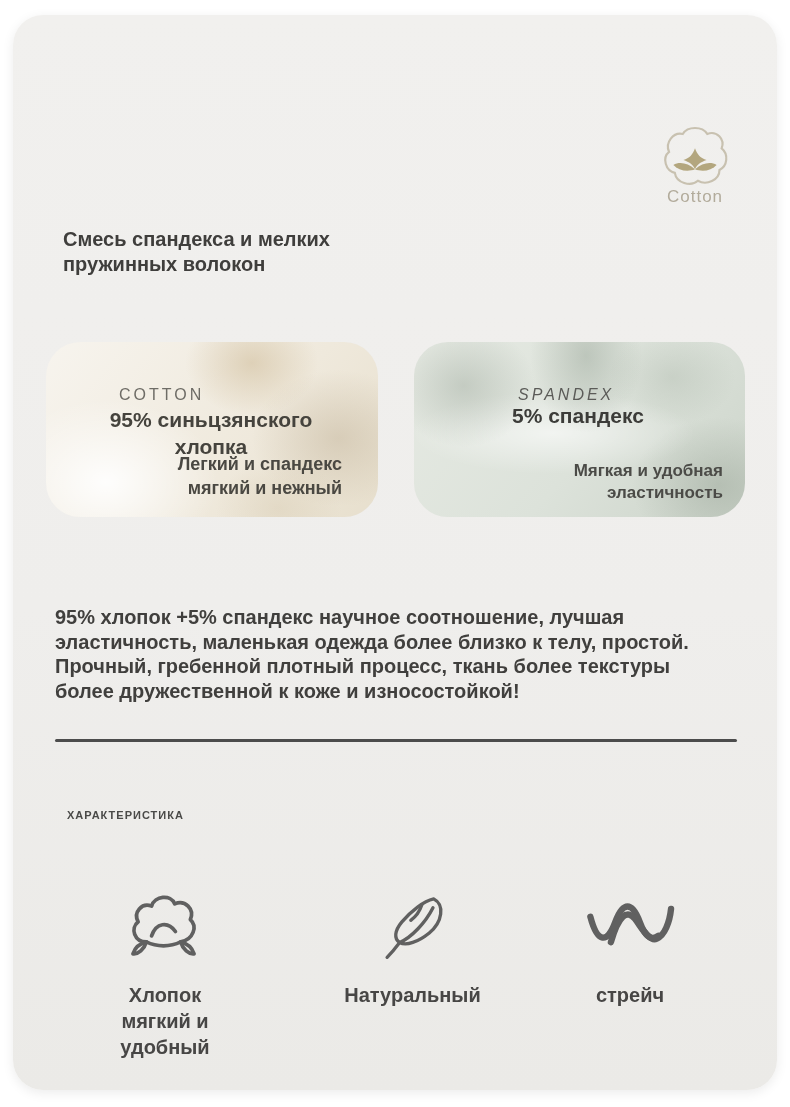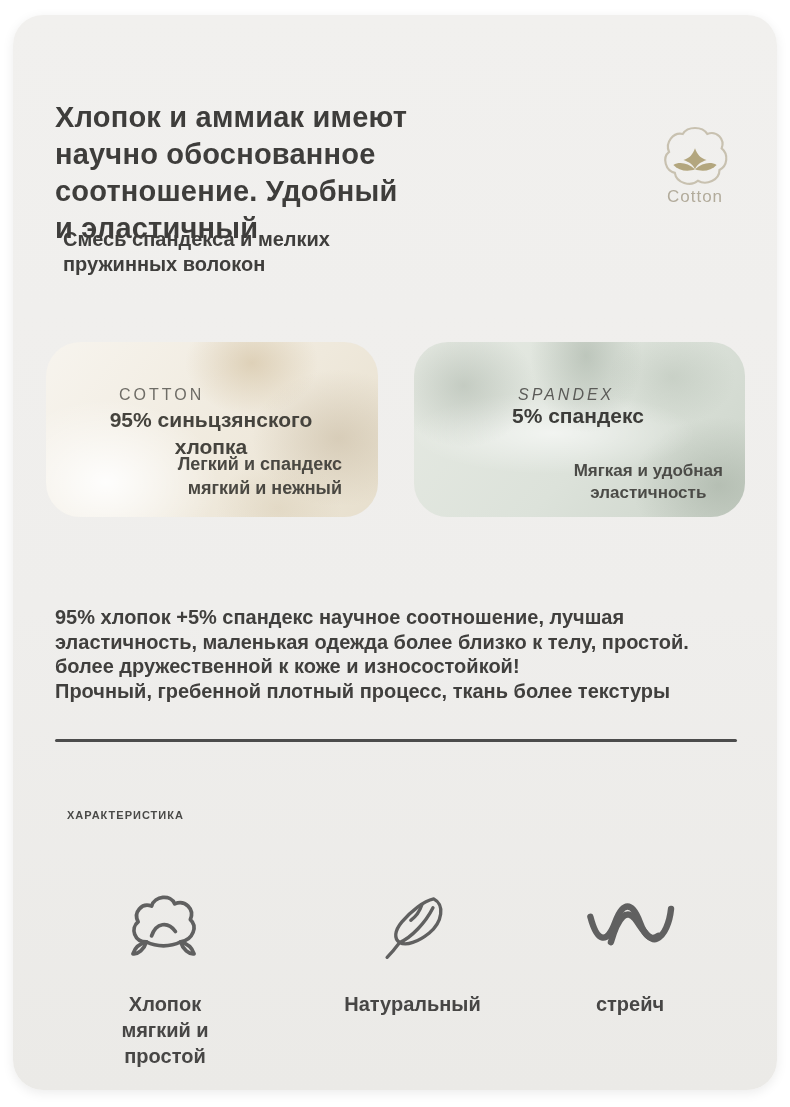--- a/index.html
+++ b/index.html
@@ -41,45 +41,39 @@
       radial-gradient(90px 70px at 78% 20%, rgba(160,172,158,.30), transparent 70%),
       linear-gradient(130deg,#e6eae3 0%,#dce2da 55%,#ccd4ca 100%);
   }
   .card-tag{font-size:16px;letter-spacing:3px;color:#6e6c66;}
   .card-cotton .card-tag{left:73px;top:44px;}
   .card-spandex .card-tag{left:104px;top:44px;color:#5b5b58;font-style:italic;}
   .cotton-title{left:40px;top:64px;width:250px;text-align:center;color:#45433d;font-size:21px;font-weight:700;line-height:27px;}
   .spandex-title{left:98px;top:62px;color:#3c3c39;font-size:21px;font-weight:700;}
   .card-note{font-size:18px;font-weight:700;color:#4a4842;text-align:right;line-height:24px;}
   .card-cotton .card-note{right:36px;top:110px;}
-  .card-spandex .card-note{right:22px;top:118px;font-size:17px;line-height:22px;color:#4b4b47;text-align:center;}
+  .card-spandex .card-note{right:22px;top:118px;font-size:17px;line-height:22px;color:#4b4b47;}
   
   .description{left:42px;top:590px;color:#403f3d;font-size:20px;font-weight:700;line-height:24.5px;}
   .divider{left:42px;top:724px;width:682px;height:3px;background:#4c4c4c;border-radius:2px;}
   .section-label{left:54px;top:794px;color:#4a4a48;font-size:11px;font-weight:700;letter-spacing:1px;}
   
   .feature{top:872px;text-align:center;}
   .feature .icon-box{height:80px;display:flex;align-items:center;justify-content:center;}
-  .feature-label{color:#474645;font-size:20px;font-weight:700;line-height:26px;margin-top:24px;}
+  .feature-label{color:#474645;font-size:20px;font-weight:700;line-height:26px;margin-top:15px;}
   .feature-1{left:72px;width:160px;}
   .feature-2{left:312px;width:175px;}
   .feature-3{left:532px;width:170px;}
   .icon-stroke{stroke:#606060;fill:none;stroke-linecap:round;stroke-linejoin:round;}
 </style>
 </head>
 <body>
 
 <div class="sheet">
 
-  <div class="abs heading">
-    <div>Хлопок и аммиак имеют</div>
-    <div>научно обоснованное</div>
-    <div>соотношение. Удобный</div>
-    <div>и эластичный</div>
-  </div>
 
   <div class="abs logo">
     <svg width="72" height="72" viewBox="0 0 100 100">
       <path d="M33 18 C40 7 60 7 67 18 C80 13 92 25 87 38 C97 46 95 63 84 68 C84 82 66 90 54 83 C44 92 24 86 22 72 C9 69 4 51 14 43 C8 30 20 15 33 18 Z" fill="none" stroke="#c8c1b0" stroke-width="3"></path>
       <path d="M50 38 C53 47 58 52 66 54 C58 57 53 60 50 67 C47 60 42 57 34 54 C42 52 47 47 50 38 Z" fill="#b3a67e"></path>
       <path d="M50 67 C40 58 28 56 20 61 C27 69 40 71 50 67 Z" fill="#b3a67e"></path>
       <path d="M50 67 C60 58 72 56 80 61 C73 69 60 71 50 67 Z" fill="#b3a67e"></path>
     </svg>
     <div class="logo-label">Cotton</div>
   </div>
@@ -106,41 +100,41 @@
     <div class="abs spandex-title">5% спандекс</div>
     <div class="abs card-note">
       <div>Мягкая и удобная</div>
       <div>эластичность</div>
     </div>
   </div>
 
   <div class="abs description">
     <div>95% хлопок +5% спандекс научное соотношение, лучшая</div>
     <div>эластичность, маленькая одежда более близко к телу, простой.</div>
+    <div>Прочный, гребенной плотный процесс, ткань более текстуры</div>
     <div>более дружественной к коже и износостойкой!</div>
-    <div>Прочный, гребенной плотный процесс, ткань более текстуры</div>
   </div>
 
   <div class="abs divider"></div>
 
   <div class="abs section-label">ХАРАКТЕРИСТИКА</div>
 
   <div class="abs feature feature-1">
     <div class="icon-box">
       <svg width="82" height="76" viewBox="0 0 110 100">
         <path class="icon-stroke" stroke-width="5" d="M30 70 C14 70 8 52 19 43 C12 30 24 17 37 22 C41 8 63 6 68 19 C82 13 95 26 89 40 C99 49 93 67 76 70 C62 77 44 77 30 70 Z"></path>
         <path class="icon-stroke" stroke-width="5" d="M37 62 C43 44 59 42 69 56"></path>
         <path class="icon-stroke" stroke-width="5" d="M30 70 C27 80 19 87 12 86 C15 77 22 72 30 70 Z"></path>
         <path class="icon-stroke" stroke-width="5" d="M76 70 C79 80 87 87 94 86 C91 77 84 72 76 70 Z"></path>
       </svg>
     </div>
     <div class="feature-label">
       <div>Хлопок</div>
       <div>мягкий и</div>
-      <div>простой</div>
+      <div>удобный</div>
     </div>
   </div>
 
   <div class="abs feature feature-2">
     <div class="icon-box">
       <svg width="74" height="78" viewBox="0 0 100 100">
         <path class="icon-stroke" stroke-width="4.5" d="M78 12 C93 20 90 43 72 58 C57 70 41 76 32 71 C24 66 25 55 35 43 C47 29 64 15 78 12 Z"></path>
         <path class="icon-stroke" stroke-width="4.5" d="M32 71 C48 64 67 44 77 24"></path>
         <path class="icon-stroke" stroke-width="4.5" d="M32 71 C26 79 20 86 15 91"></path>
         <path class="icon-stroke" stroke-width="4.5" d="M62 20 C59 29 54 36 47 41"></path>

